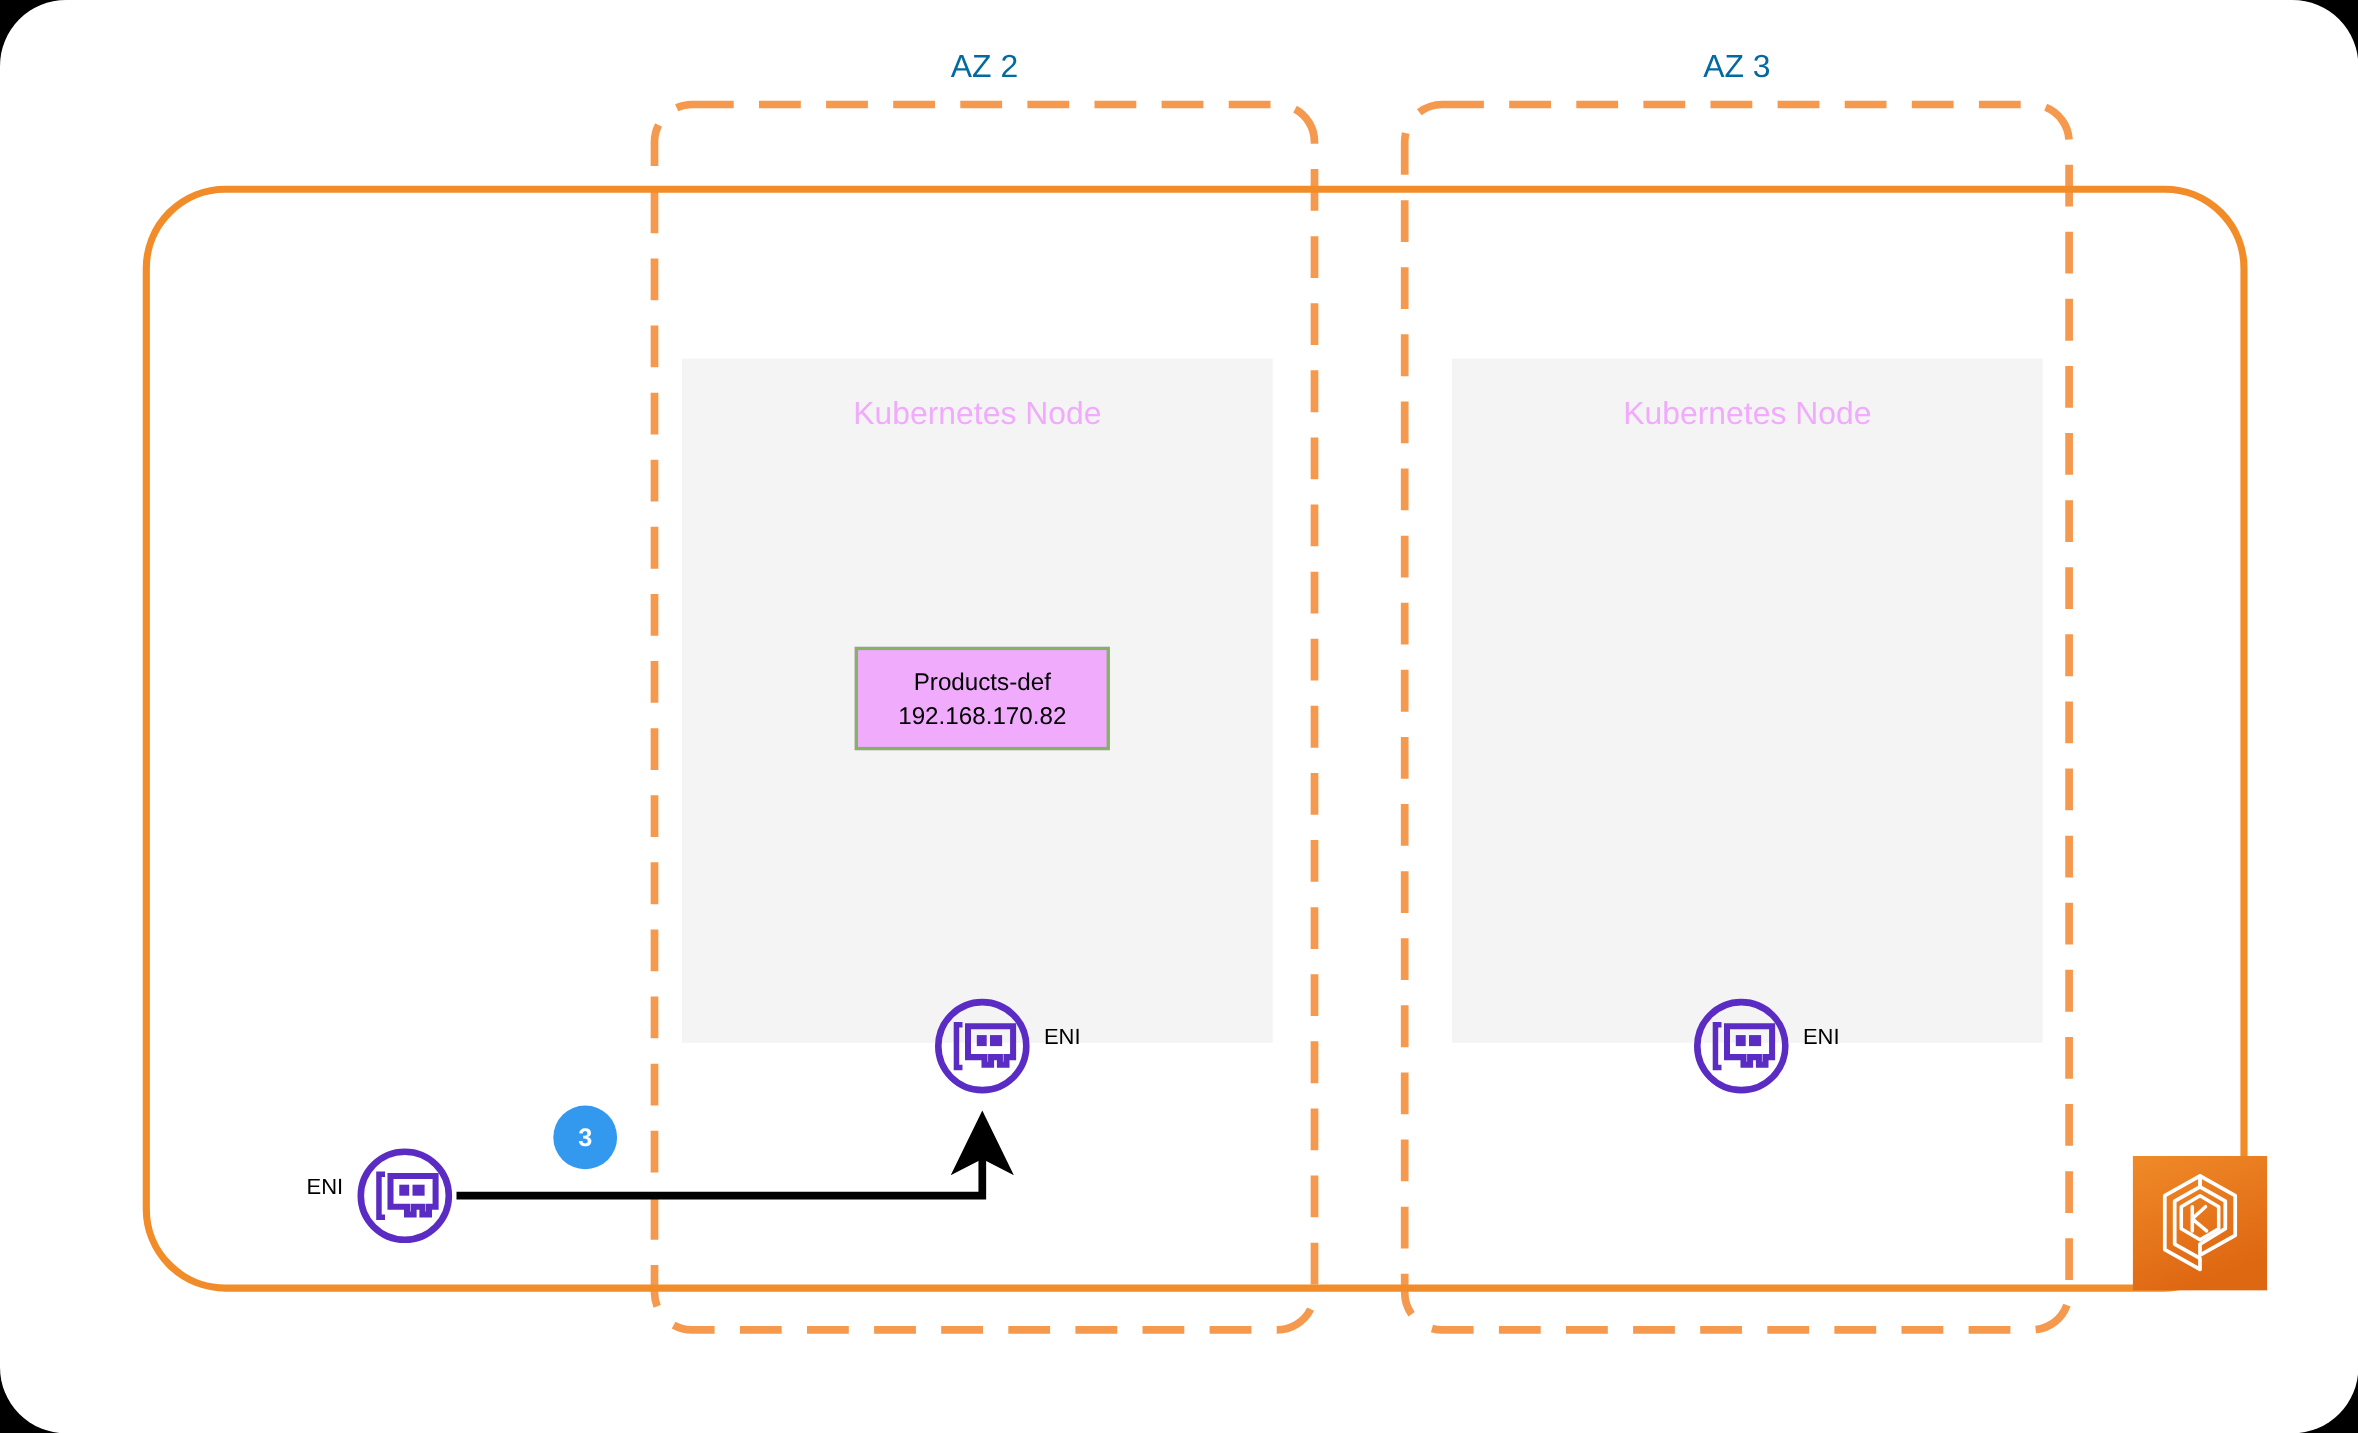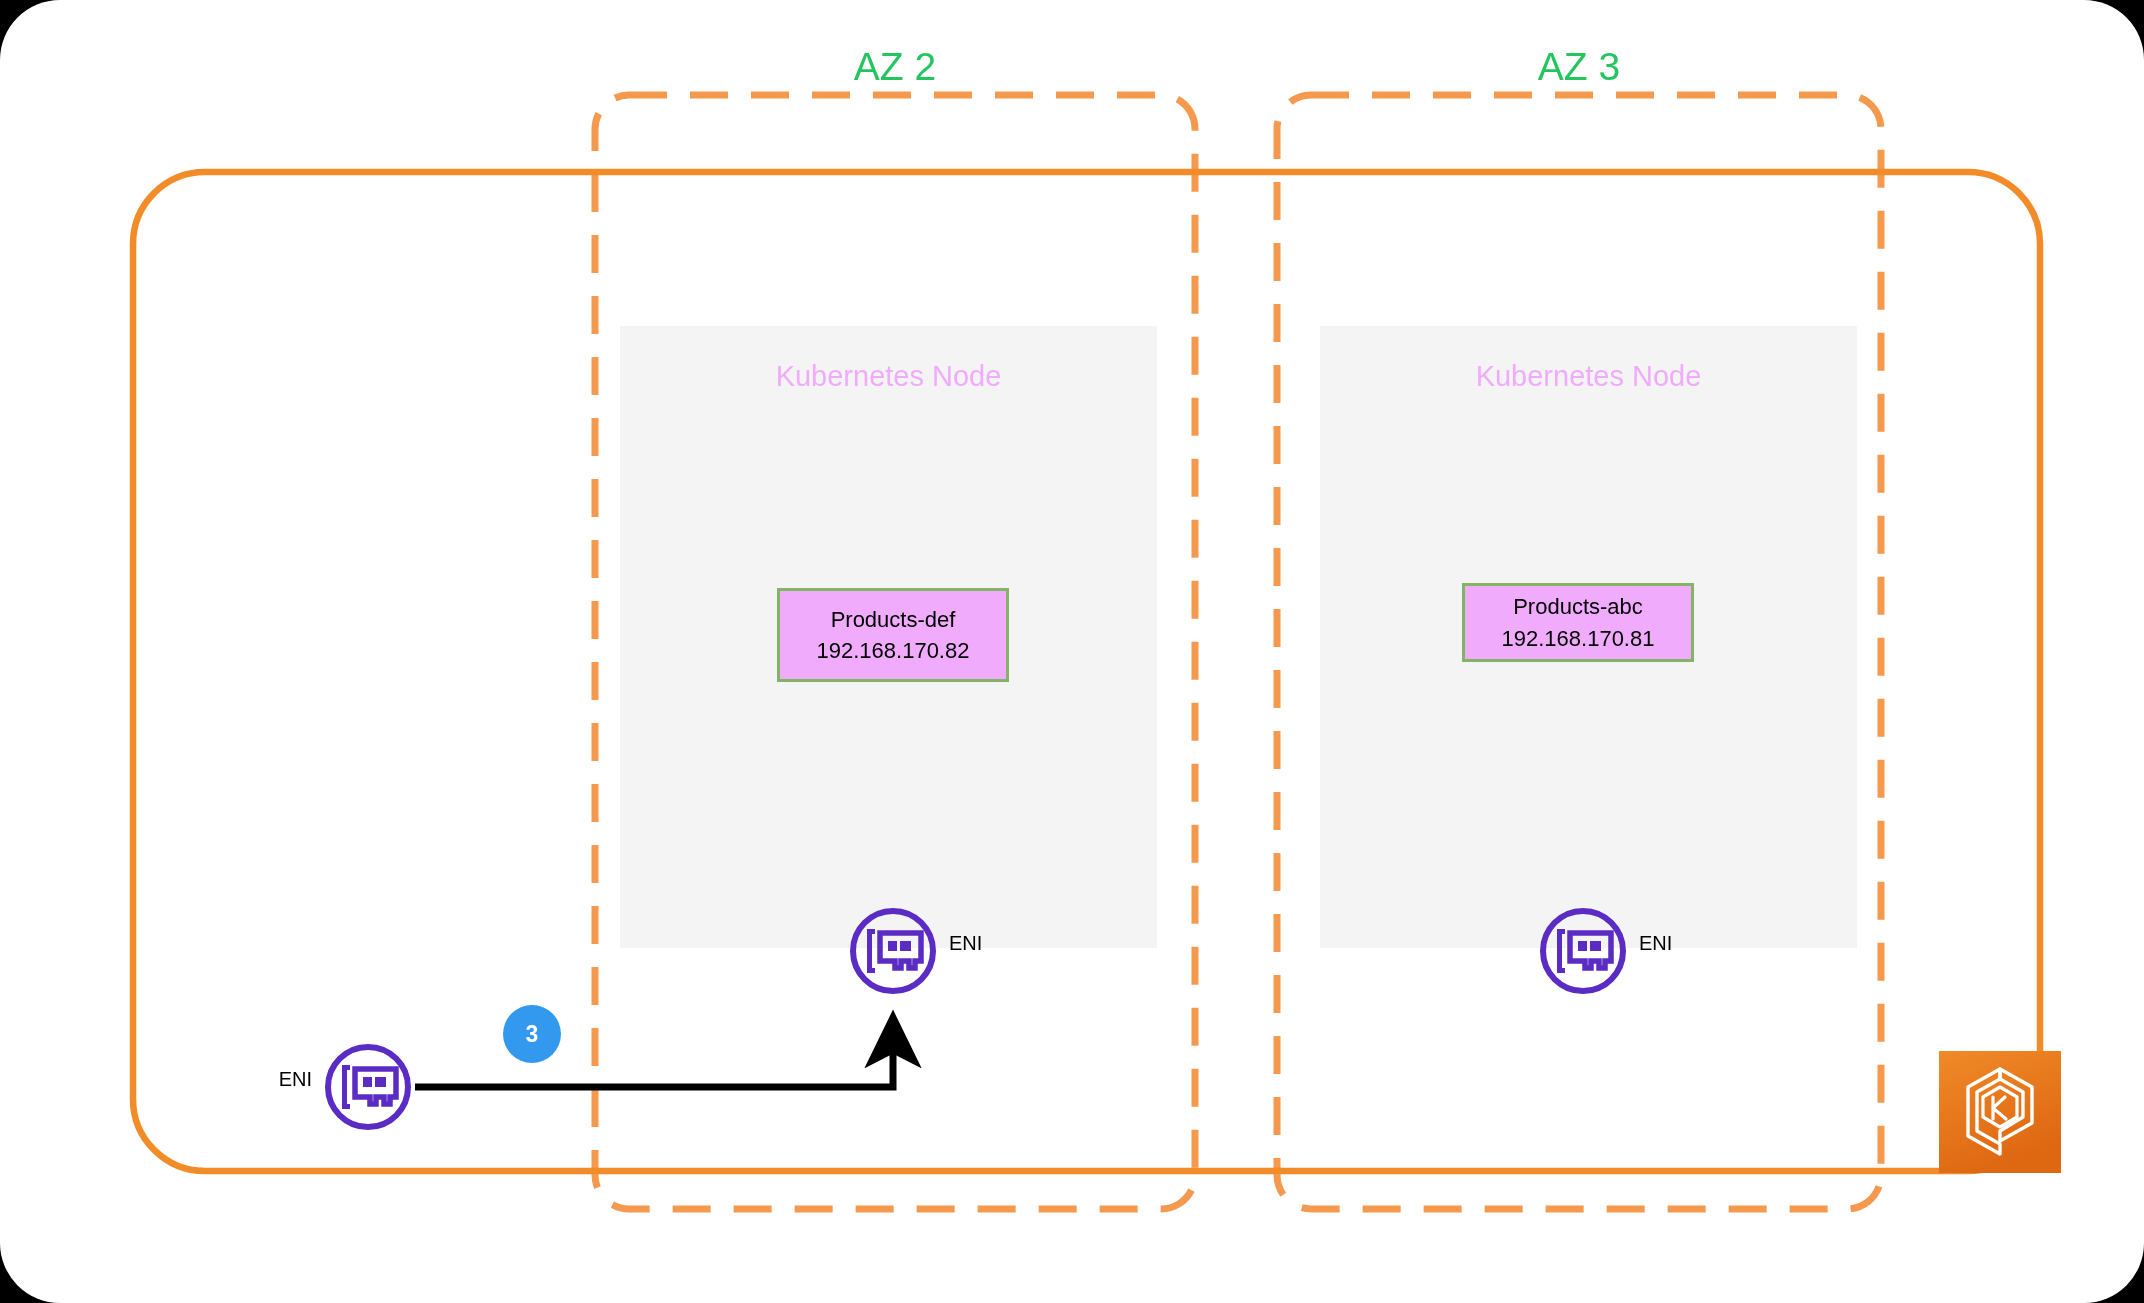--- a/index.html
+++ b/index.html
@@ -27,22 +27,22 @@
   svg.layer {
     position: absolute;
     left: 0; top: 0;
     width: 2144px;
     height: 1303px;
     overflow: visible;
     pointer-events: none;
   }
   .az-label {
     position: absolute;
-    font-size: 39px;
-    color: #22c55e;
+    font-size: 29px;
+    color: #0369a1;
     white-space: nowrap;
     text-align: center;
   }
   .node-box {
     position: absolute;
     background: #F4F4F4;
   }
   .node-title {
     position: absolute;
     font-size: 29px;
@@ -149,24 +149,20 @@
   <div class="node-title" style="left:620px; top:360px; width:537px;">Kubernetes Node</div>
 
   <div class="node-box" style="left:1320px; top:326px; width:537px; height:622px;"></div>
   <div class="node-title" style="left:1320px; top:360px; width:537px;">Kubernetes Node</div>
 
   <div class="pod-box" style="left:777px; top:588px; width:232px; height:94px;">
     <div class="pod-line">Products-def</div>
     <div class="pod-line">192.168.170.82</div>
   </div>
 
-  <div class="pod-box" style="left:1462px; top:583px; width:232px; height:79px;">
-    <div class="pod-line">Products-abc</div>
-    <div class="pod-line">192.168.170.81</div>
-  </div>
 
   <div class="eni-group" style="left:893px; top:951px;">
     <div class="eni-circle"></div>
     <svg class="eni-glyph" viewBox="0 0 68 56" xmlns="http://www.w3.org/2000/svg">
       <path d="M8 6 L16 6 L16 11 L13 11 L13 45 L16 45 L16 50 L8 50 Z" fill="#5A2CC4"></path>
       <path d="M21 10 L62 10 L62 38 L56 38 L56 45 L50 45 L50 38 L42 38 L42 45 L36 45 L36 38 L21 38 Z" fill="none" stroke="#5A2CC4" stroke-width="5.5" stroke-linejoin="miter"></path>
       <rect x="29" y="18" width="9" height="10" fill="#5A2CC4"></rect>
       <rect x="41" y="18" width="11" height="10" fill="#5A2CC4"></rect>
     </svg>
     <div class="eni-label right">ENI</div>

